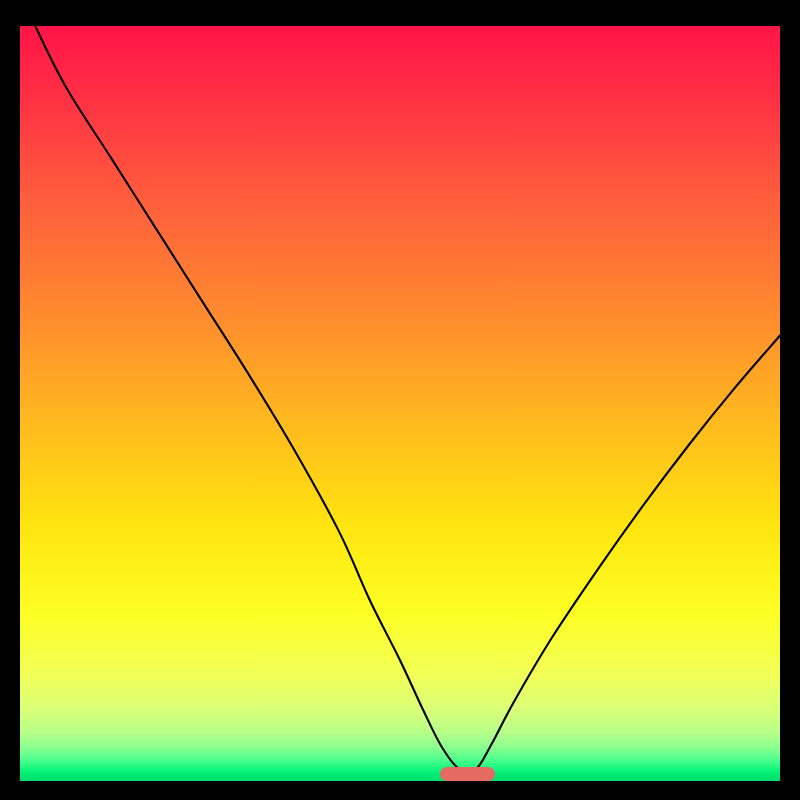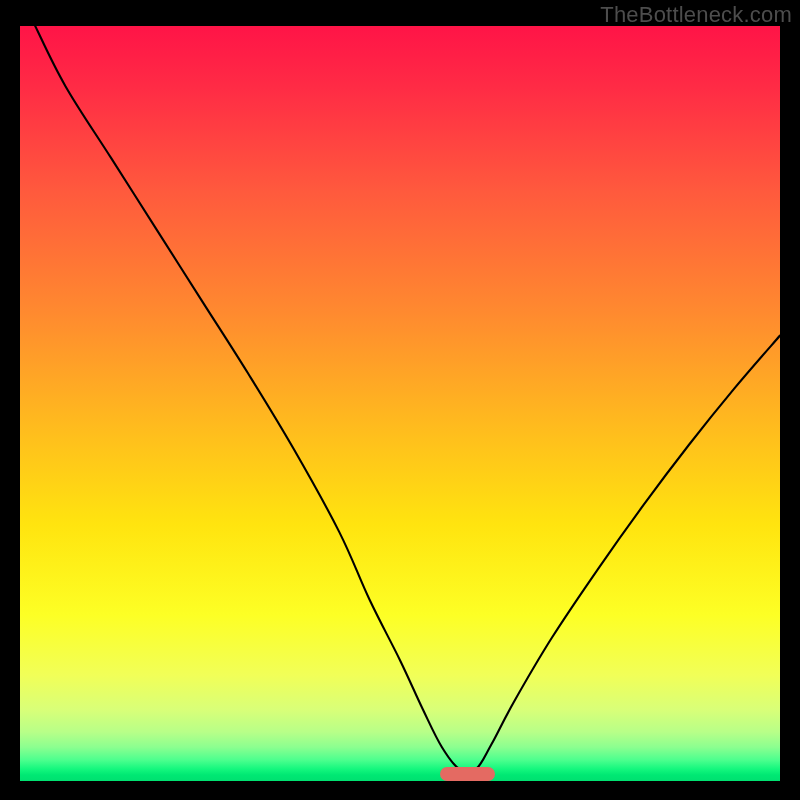--- a/index.html
+++ b/index.html
@@ -75,21 +75,20 @@
     stroke-width: 2.1;
     stroke-linecap: round;
     stroke-linejoin: round;
   }
 </style>
 </head>
 <body>
 
 <div class="frame">
 
-  <div class="watermark">TheBottleneck.com</div>
 
   <div class="plot-area">
     <div class="gradient"></div>
 
     <svg class="curve" viewBox="0 0 760 755" preserveAspectRatio="none">
       <path id="curve-path" d="M 15.20 0.00 C 20.67 10.87, 31.92 36.62, 45.60 60.40 C 59.28 84.18, 74.78 106.30, 91.20 132.13 C 107.62 157.95, 120.38 178.03, 136.80 203.85 C 153.22 229.67, 165.98 249.75, 182.40 275.57 C 198.82 301.40, 211.58 320.80, 228.00 347.30 C 244.42 373.80, 257.18 394.26, 273.60 422.80 C 290.02 451.34, 305.52 478.67, 319.20 505.85 C 332.88 533.03, 338.66 550.70, 349.60 573.80 C 360.54 596.90, 370.42 614.49, 380.00 634.20 C 389.58 653.91, 395.28 667.65, 402.80 683.27 C 410.32 698.90, 415.23 710.29, 421.80 721.02 C 428.37 731.76, 433.12 738.98, 439.28 742.92 C 445.44 746.86, 450.25 747.27, 456.00 742.92 C 461.75 738.57, 464.36 730.86, 471.20 718.76 C 478.04 706.66, 483.06 695.02, 494.00 675.73 C 504.94 656.43, 516.95 635.33, 532.00 611.55 C 547.05 587.77, 561.18 567.38, 577.60 543.60 C 594.02 519.82, 606.78 501.85, 623.20 479.43 C 639.62 457.00, 652.38 440.09, 668.80 419.02 C 685.22 397.96, 697.98 382.11, 714.40 362.40 C 730.82 342.69, 751.79 319.06, 760.00 309.55"></path>
     </svg>
 
     <div class="min-marker" id="min-marker" style="left: 420.28px; width: 54.72px; top: 741.205px; height: 14px;"></div>
   </div>

